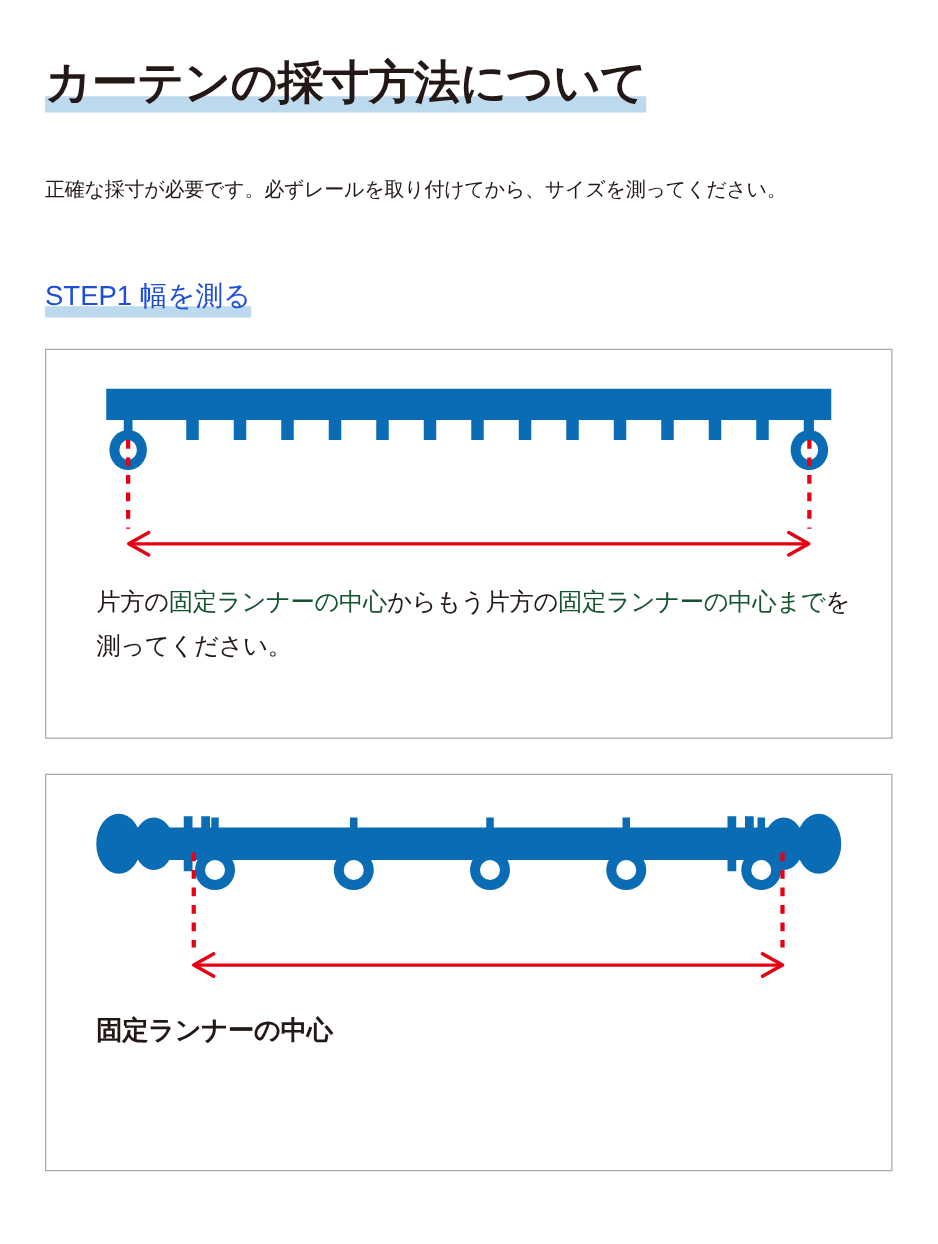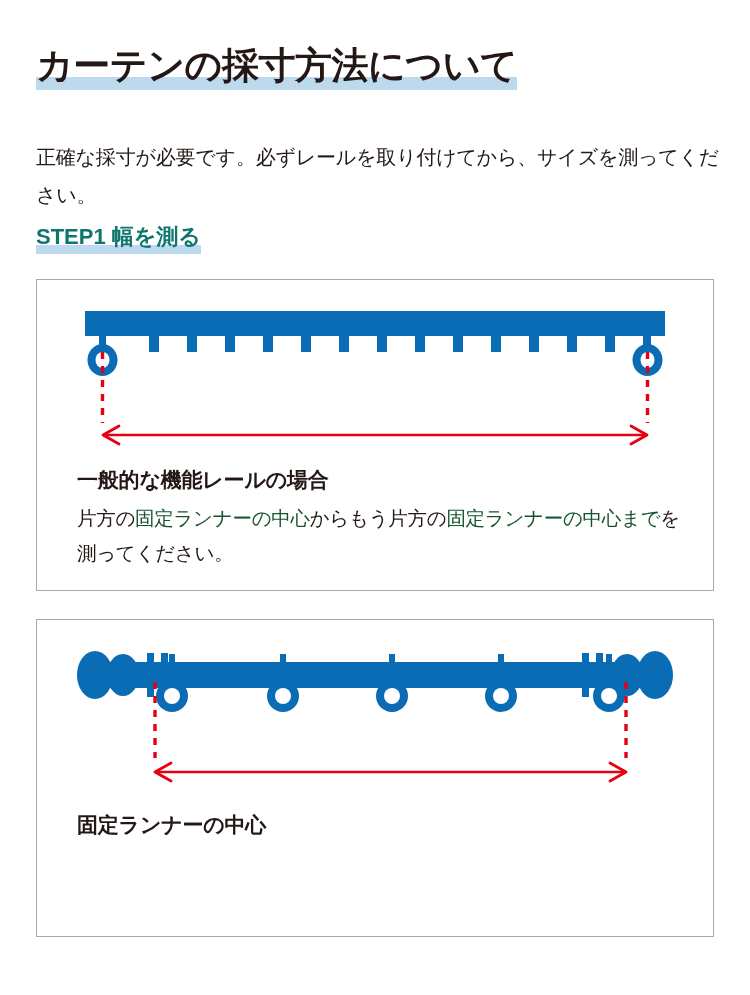--- a/index.html
+++ b/index.html
@@ -50,21 +50,21 @@
     color: #231815;
     white-space: nowrap;
   }
 
   
   .intro {
     position: absolute;
     left: 36px;
     top: 118px;
     width: 684px;
-    font-size: 20px;
+    font-size: 16px;
     line-height: 38px;
     color: #231815;
     letter-spacing: -0.2px;
   }
 
   
   .step-wrap {
     position: absolute;
     left: 36px;
     top: 222px;
@@ -77,22 +77,22 @@
     height: 9px;
     width: 100%;
     background: #bcd9ee;
     z-index: 0;
   }
   .step-text {
     position: relative;
     z-index: 1;
     font-size: 22px;
     line-height: 30px;
-    font-weight: bold;
-    color: #0f766e;
+    font-weight: normal;
+    color: #1d4ed8;
     white-space: nowrap;
     letter-spacing: 0px;
   }
 
   
   .panel {
     position: absolute;
     left: 36px;
     width: 678px;
     border: 1px solid #a9a9a9;
@@ -193,21 +193,20 @@
 
         <g stroke="#e60012" fill="none">
           <line x1="66" y1="155" x2="610" y2="155" stroke-width="2.6"></line>
           <polyline points="82,146 66,155 82,164" stroke-width="2.8" stroke-linecap="round" stroke-linejoin="round"></polyline>
           <polyline points="594,146 610,155 594,164" stroke-width="2.8" stroke-linecap="round" stroke-linejoin="round"></polyline>
         </g>
       </svg>
     </div>
 
     <div class="panel-caption cap-1">
-      <p class="caption-title">一般的な機能レールの場合</p>
       <p class="caption-body">
         <span>片方の</span><span class="hl-red">固定ランナーの中心</span><span>からもう片方の</span><span class="hl-red">固定ランナーの中心</span><span class="hl-red">まで</span><span>を測ってください。</span>
       </p>
     </div>
   </div>
 
   <div class="panel panel-2">
 
     <div class="figure">
       <svg width="676" height="176" viewBox="0 0 676 176" xmlns="http://www.w3.org/2000/svg">

